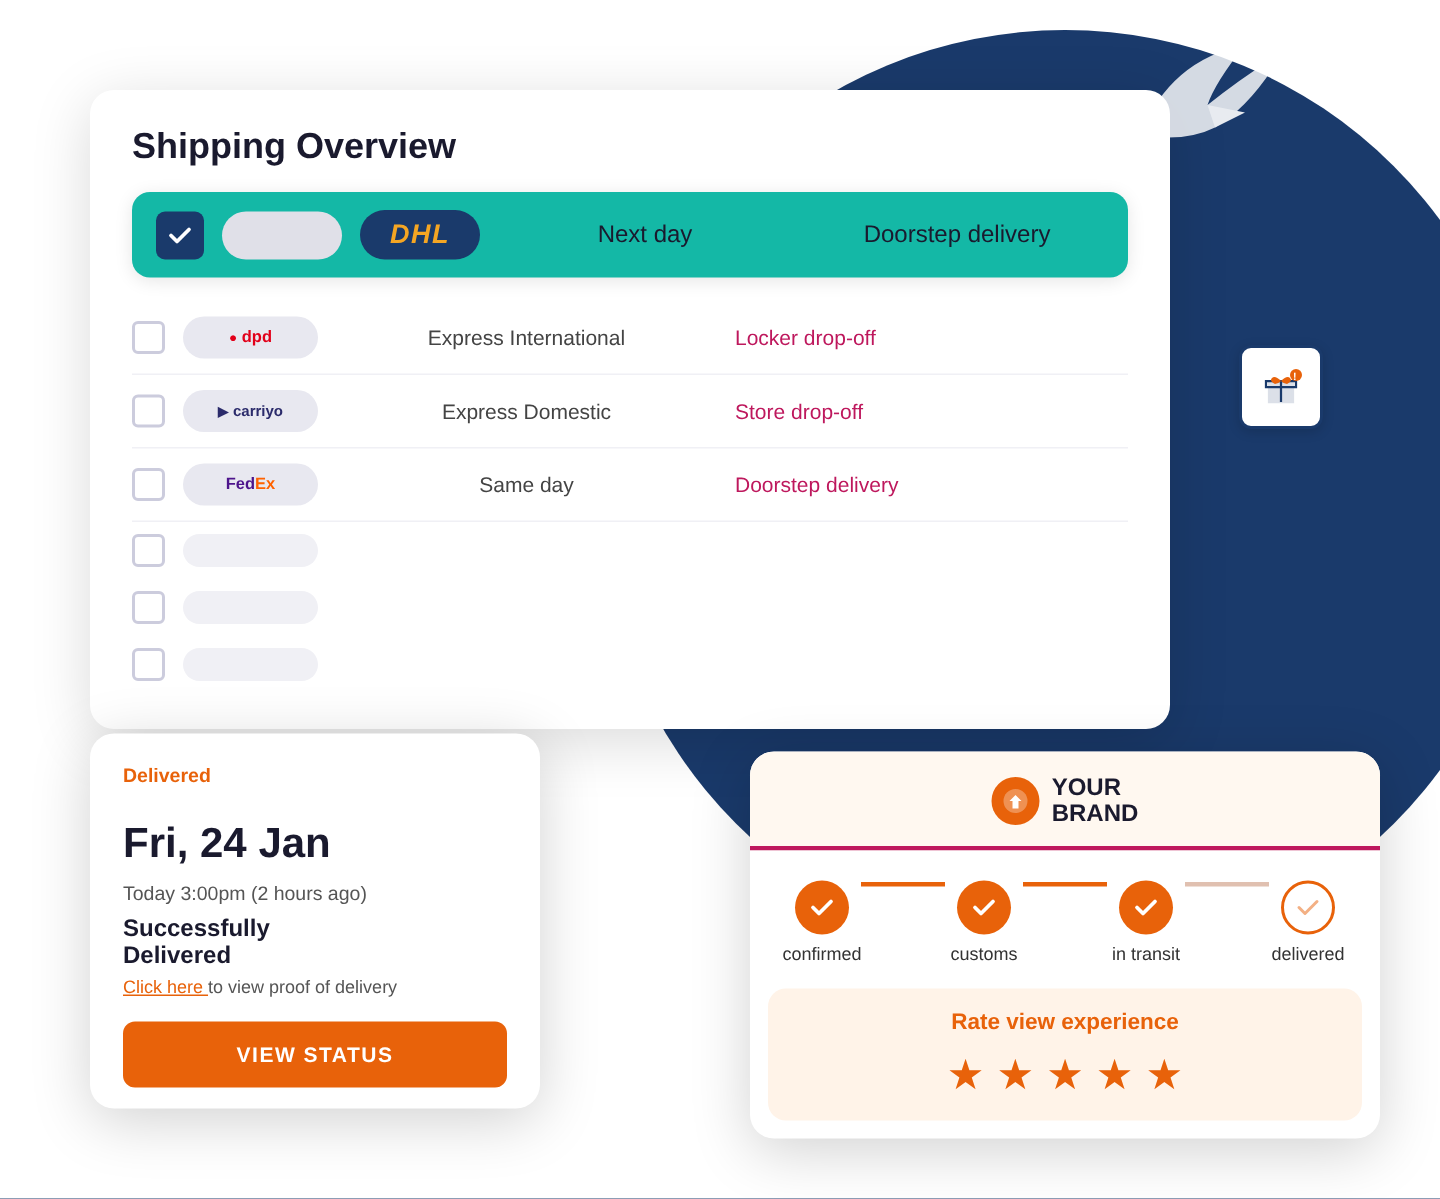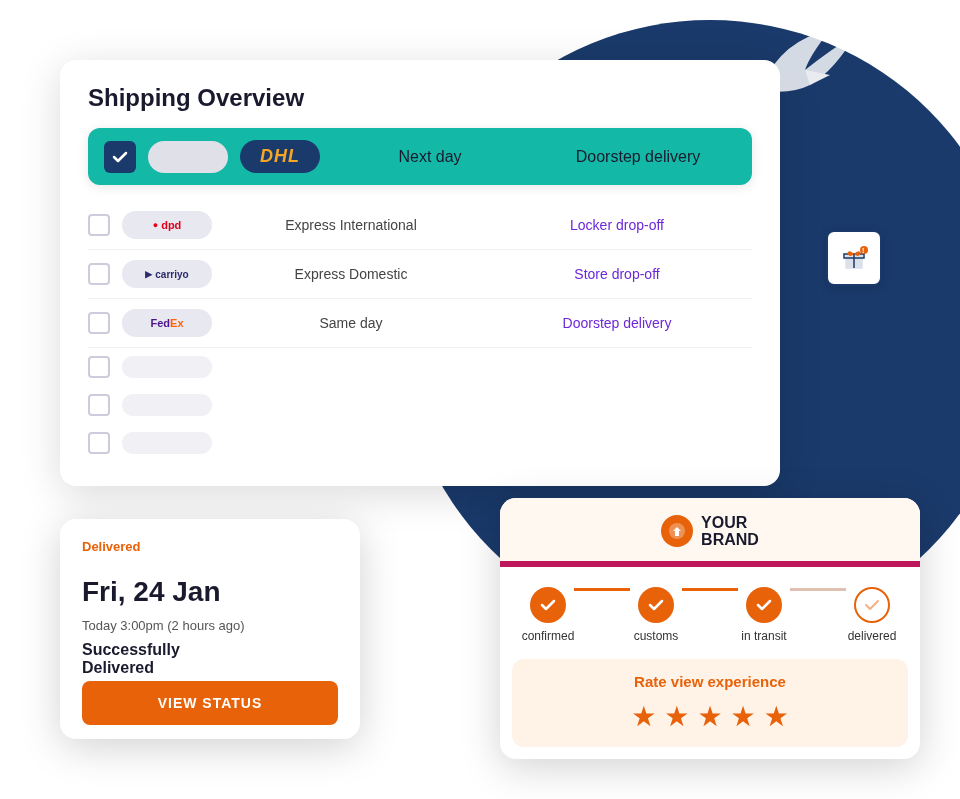--- a/index.html
+++ b/index.html
@@ -147,22 +147,22 @@
     .carrier-service {
       flex: 1;
       font-size: 14px;
       color: #444;
       text-align: center;
     }
 
     .carrier-delivery-type {
       flex: 1;
       font-size: 14px;
-      color: #6d28d9;
-      text-align: center;
+      color: #be185d;
+      text-align: left;
       padding-right: 8px;
     }
 
     
     .dpd-badge { color: #e2001a; font-size: 11px; font-weight: 800; }
 
     
     .carriyo-badge { color: #2b2b6b; font-size: 10px; font-weight: 700; }
 
     
@@ -256,21 +256,21 @@
       z-index: 10;
       overflow: hidden;
     }
 
     .tracking-header {
       background: #fff8f0;
       padding: 16px 20px 12px;
       display: flex;
       align-items: center;
       justify-content: center;
-      border-bottom: 6px solid #be185d;
+      border-bottom: 3px solid #be185d;
     }
 
     .brand-logo {
       display: flex;
       align-items: center;
       gap: 8px;
     }
 
     .brand-icon {
       width: 32px;
@@ -493,20 +493,24 @@
         <div style="height:22px; background:#f0f0f5; border-radius:11px; width:90px;"></div>
       </div>
     </div>
   </div>
 
   <div class="delivery-card">
     <div class="delivered-label">Delivered</div>
     <div class="delivery-date">Fri, 24 Jan</div>
     <div class="delivery-time">Today 3:00pm (2 hours ago)</div>
     <div class="successfully-delivered">Successfully<br>Delivered</div>
+    <div class="proof-link">
+      <a href="#">Click here </a>
+      <span>to view proof of delivery</span>
+    </div>
     <button class="view-status-btn">VIEW STATUS</button>
   </div>
 
   <div class="tracking-card">
 
     <div class="tracking-header">
       <div class="brand-logo">
         <div class="brand-icon">
           <svg width="18" height="18" viewBox="0 0 18 18" fill="none">
             <circle cx="9" cy="9" r="8" fill="#fff" opacity="0.3"></circle>

